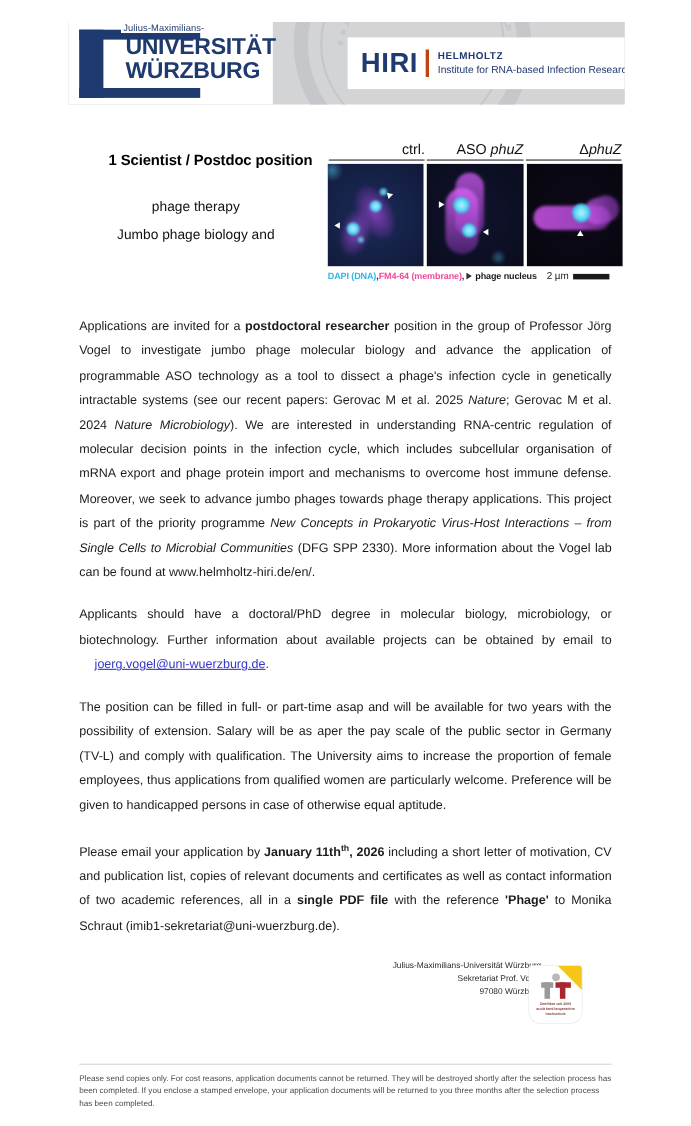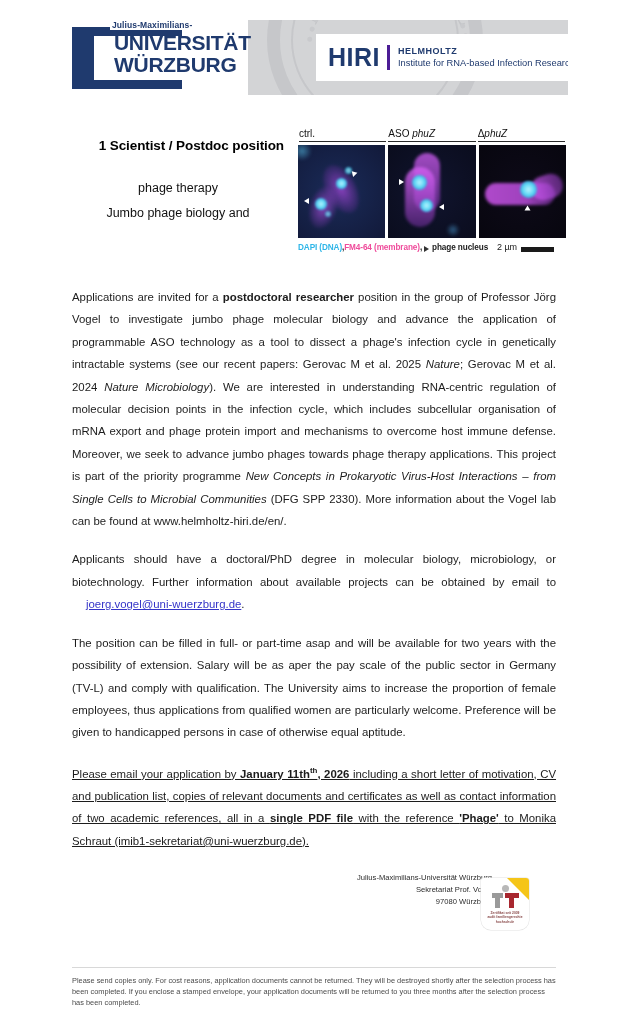--- a/index.html
+++ b/index.html
@@ -94,21 +94,21 @@
   }
   .uw-bracket .bar-bottom {
     position: absolute; left: 0; bottom: 0;
     width: 110px; height: 9px; background: #1f3a6e;
   }
   .uw-subtitle {
     position: absolute;
     left: 48px;
     top: 0px;
     font-size: 8.5px;
-    font-weight: bold;
+    font-weight: normal;
     color: #1f3a6e;
     letter-spacing: .1px;
     white-space: nowrap;
     background: #ffffff;
     padding: 0 2px;
   }
   .uw-line1, .uw-line2 {
     position: absolute;
     left: 32px;
     font-family: "Liberation Sans", sans-serif;
@@ -135,21 +135,21 @@
     padding-left: 12px;
     box-sizing: border-box;
   }
   .hiri-mark {
     font-size: 25px;
     font-weight: bold;
     color: #1f3a6e;
     letter-spacing: .5px;
     line-height: 1;
     padding-right: 7px;
-    border-right: 3px solid #4c1d95;
+    border-right: 3px solid #c2410c;
     margin-right: 8px;
   }
   .hiri-text-1 {
     font-size: 9px;
     font-weight: bold;
     color: #1f3a6e;
     letter-spacing: .5px;
     line-height: 1.35;
   }
   .hiri-text-2 {
@@ -188,22 +188,22 @@
     left: 298px;
     top: 128px;
     width: 268px;
   }
   .panel-labels {
     display: flex;
     width: 100%;
   }
   .panel-label {
     flex: 1;
-    text-align: left;
-    font-size: 10px;
+    text-align: right;
+    font-size: 13px;
     color: #111;
     border-bottom: 1px solid #2a2a2a;
     padding-bottom: 2px;
     margin: 0 1px;
   }
   .panel-label i { font-style: italic; }
   .panels {
     display: flex;
     margin-top: 3px;
     gap: 3px;
@@ -241,21 +241,21 @@
     border-left: none;
     border-right: 5px solid #ffffff;
   }
 
   .fig-caption {
     margin-top: 4px;
     font-size: 8.2px;
     font-weight: bold;
     color: #1a1a1a;
     display: flex;
-    align-items: flex-end;
+    align-items: center;
     white-space: nowrap;
     letter-spacing: -.1px;
   }
   .cap-dapi { color: #2fb6e8; }
   .cap-fm { color: #ef4b9b; }
   .cap-tri {
     display: inline-block;
     width: 0; height: 0;
     border-top: 3px solid transparent;
     border-bottom: 3px solid transparent;
@@ -276,21 +276,21 @@
     position: absolute;
     left: 72px;
     top: 286px;
     width: 484px;
     font-size: 11.4px;
     line-height: 22.4px;
     color: #1c1c1c;
     text-align: justify;
   }
   .body-text p { margin: 0 0 16px 0; }
-  .body-text p:last-child { margin-bottom: 0; text-decoration: underline; }
+  .body-text p:last-child { margin-bottom: 0; }
   .body-text b { font-weight: bold; }
   .body-text i { }
   a.email {
     color: #3434c8;
     text-decoration: underline;
     padding-left: 14px;
   }
   sup { font-size: 70%; vertical-align: super; }
 
   

